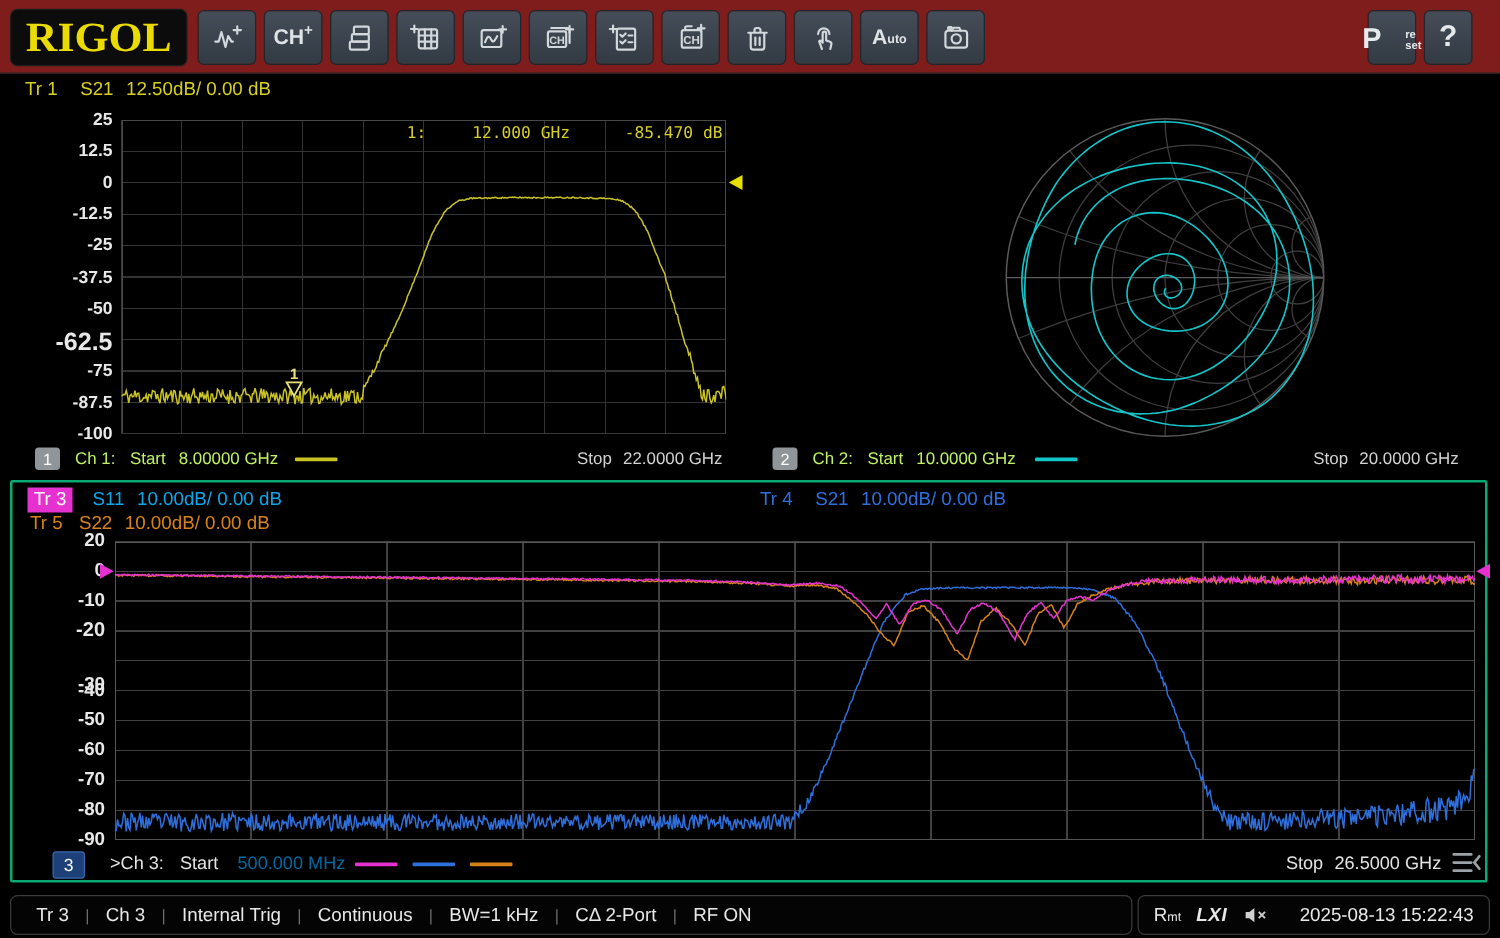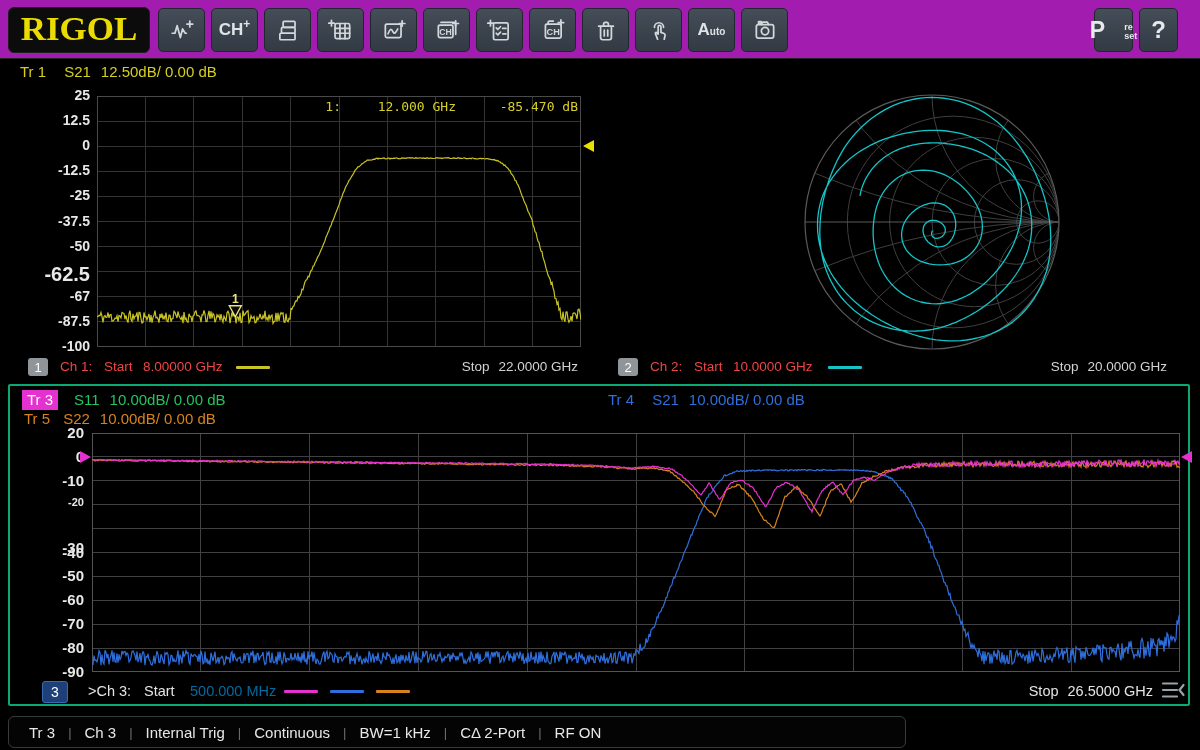--- a/index.html
+++ b/index.html
@@ -1,19 +1,19 @@
 <!DOCTYPE html>
 <html><head>
 <meta charset="utf-8">
 <style>
   html,body{margin:0;padding:0;background:#000;}
   .screen{position:relative;width:1200px;height:750px;background:#000;overflow:hidden;
           font-family:"Liberation Sans",sans-serif;}
   
-  .toolbar{position:absolute;left:0;top:0;width:1200px;height:58px;background:#a21caf;
+  .toolbar{position:absolute;left:0;top:0;width:1200px;height:58px;background:#7f1d1d;
            border-bottom:1px solid #232323;}
   .logo-box{position:absolute;left:8px;top:7px;width:140px;height:44px;background:#0c0c0c;
             border:1px solid #1e1e1e;border-radius:6px;display:flex;align-items:center;justify-content:center;}
   .logo-text{font-family:"Liberation Serif",serif;font-weight:900;font-size:35px;color:#eadc00;
              letter-spacing:0px;transform:scaleY(.95);}
   .tbtn{position:absolute;top:8px;width:45px;height:42px;background:linear-gradient(#454e58,#323b44);
         border:1px solid #20262c;border-radius:5px;display:flex;align-items:center;justify-content:center;
         color:#dfe3e6;cursor:pointer;}
   .tb-main{font-size:17px;font-weight:bold;}
   .tb-sup{font-size:12px;font-weight:bold;margin-top:-12px;}
@@ -39,21 +39,21 @@
   .readout span{display:inline-block;text-align:right;}
   
   .tri{position:absolute;width:0;height:0;}
   .tri-left-y{border-top:6px solid transparent;border-bottom:6px solid transparent;border-right:11px solid #e8e000;}
   .tri-right-m{border-top:6px solid transparent;border-bottom:6px solid transparent;border-left:11px solid #e531d0;}
   .tri-left-m{border-top:6px solid transparent;border-bottom:6px solid transparent;border-right:11px solid #e531d0;}
   
   .badge{position:absolute;display:flex;align-items:center;justify-content:center;color:#fff;border-radius:3px;cursor:pointer;}
   .badge-gray{background:#8f9598;width:20px;height:18px;font-size:13px;}
   .badge-blue{background:#1c4077;border:1px solid #3b69ae;width:24px;height:20px;font-size:14px;}
-  .ftxt{position:absolute;font-size:13.5px;color:#ef4444;white-space:nowrap;}
+  .ftxt{position:absolute;font-size:13.5px;color:#bef264;white-space:nowrap;}
   .swatch{position:absolute;height:3px;width:34px;border-radius:1px;}
   .stop-grp{position:absolute;display:flex;gap:9px;font-size:13.5px;color:#d2d2d2;white-space:nowrap;}
   
   .ch3-panel{position:absolute;left:8px;top:384px;width:1182px;height:322px;background:#000;
              border:2px solid #0aa873;border-radius:2px;box-sizing:border-box;}
   
   .sbar-box{position:absolute;top:716px;height:32px;background:#040404;border:1px solid #3a3a3a;
             border-radius:6px;display:flex;align-items:center;color:#e8e8e8;font-size:15px;box-sizing:border-box;}
   .sep{color:#6e6e6e;margin:0 13px;font-size:13px;}
   .rmt-main{font-size:15px;}
@@ -187,21 +187,21 @@
   </div>
   <div id="yticks1">
       <div class="ytick" style="left: 22px; top: 87px; width: 68px; font-size: 14px;">25</div>
       <div class="ytick" style="left: 22px; top: 112.1px; width: 68px; font-size: 14px;">12.5</div>
       <div class="ytick" style="left: 22px; top: 137.2px; width: 68px; font-size: 14px;">0</div>
       <div class="ytick" style="left: 22px; top: 162.3px; width: 68px; font-size: 14px;">-12.5</div>
       <div class="ytick" style="left: 22px; top: 187.4px; width: 68px; font-size: 14px;">-25</div>
       <div class="ytick" style="left: 22px; top: 212.5px; width: 68px; font-size: 14px;">-37.5</div>
       <div class="ytick" style="left: 22px; top: 237.6px; width: 68px; font-size: 14px;">-50</div>
       <div class="ytick" style="left: 22px; top: 262.7px; width: 68px; font-size: 20px;">-62.5</div>
-      <div class="ytick" style="left: 22px; top: 287.8px; width: 68px; font-size: 14px;">-67</div>
+      <div class="ytick" style="left: 22px; top: 287.8px; width: 68px; font-size: 14px;">-75</div>
       <div class="ytick" style="left: 22px; top: 312.9px; width: 68px; font-size: 14px;">-87.5</div>
       <div class="ytick" style="left: 22px; top: 338px; width: 68px; font-size: 14px;">-100</div>
     </div>
   <svg id="plot1" class="plot-svg" style="left:97px;top:96px;" width="484" height="251">
       <g shape-rendering="crispEdges">
         <line x1="48.4" y1="0" x2="48.4" y2="251" stroke="#333333" stroke-width="1"></line>
         <line x1="96.8" y1="0" x2="96.8" y2="251" stroke="#333333" stroke-width="1"></line>
         <line x1="145.2" y1="0" x2="145.2" y2="251" stroke="#333333" stroke-width="1"></line>
         <line x1="193.6" y1="0" x2="193.6" y2="251" stroke="#333333" stroke-width="1"></line>
         <line x1="242.0" y1="0" x2="242.0" y2="251" stroke="#333333" stroke-width="1"></line>
@@ -276,34 +276,34 @@
   <span class="ftxt" style="left:694px;top:359px;">Start</span>
   <span class="ftxt" style="left:733px;top:359px;">10.0000 GHz</span>
   <div class="swatch" style="left:828px;top:366px;background:#13c5c9;"></div>
   <div class="stop-grp" style="right:33px;top:359px;">
     <span>Stop</span>
     <span>20.0000 GHz</span>
   </div>
 
   <div class="ch3-panel"></div>
   <div class="tr3-chip">Tr 3</div>
-  <div class="hdr" style="left:74px;top:391px;color:#22c55e;">
+  <div class="hdr" style="left:74px;top:391px;color:#0ea5e9;">
     <span>S11</span><span class="m2">10.00dB/ 0.00 dB</span>
   </div>
   <div class="hdr" style="left:24px;top:410px;color:#d8821c;">
     <span>Tr 5</span><span class="m1" style="margin-left:13px;">S22</span><span class="m2">10.00dB/ 0.00 dB</span>
   </div>
   <div class="hdr" style="left:608px;top:391px;color:#2e6fdc;">
     <span>Tr 4</span><span class="m1">S21</span><span class="m2">10.00dB/ 0.00 dB</span>
   </div>
   <div id="yticks3">
       <div class="ytick" style="left: 26px; top: 424px; width: 58px; font-size: 15px;">20</div>
       <div class="ytick" style="left: 26px; top: 447.9px; width: 58px; font-size: 15px;">0</div>
       <div class="ytick" style="left: 26px; top: 471.8px; width: 58px; font-size: 15px;">-10</div>
-      <div class="ytick" style="left: 26px; top: 495.7px; width: 58px; font-size: 11px;">-20</div>
+      <div class="ytick" style="left: 26px; top: 495.7px; width: 58px; font-size: 16px;">-20</div>
       <div class="ytick" style="left: 26px; top: 539px; width: 58px; font-size: 15px;">-30</div>
       <div class="ytick" style="left: 26px; top: 543.5px; width: 58px; font-size: 15px;">-40</div>
       <div class="ytick" style="left: 26px; top: 567.4px; width: 58px; font-size: 15px;">-50</div>
       <div class="ytick" style="left: 26px; top: 591.3px; width: 58px; font-size: 15px;">-60</div>
       <div class="ytick" style="left: 26px; top: 615.2px; width: 58px; font-size: 15px;">-70</div>
       <div class="ytick" style="left: 26px; top: 639.1px; width: 58px; font-size: 15px;">-80</div>
       <div class="ytick" style="left: 26px; top: 663px; width: 58px; font-size: 15px;">-90</div>
     </div>
   <svg id="plot3" class="plot-svg" style="left:92px;top:433px;" width="1088" height="239">
       <g shape-rendering="crispEdges">
@@ -362,14 +362,27 @@
         <span class="sep">|</span>
         <span>Continuous</span>
         <span class="sep">|</span>
         <span>BW=1 kHz</span>
         <span class="sep">|</span>
         <span>CΔ 2-Port</span>
         <span class="sep">|</span>
         <span>RF ON</span>
       </span>
   </div>
+  <div class="sbar-box" style="left:910px;width:282px;padding-left:12px;">
+    <span>
+      <span class="rmt-main">R</span><span class="rmt-sub">mt</span>
+    </span>
+    <span class="lxi">LXI</span>
+    <span style="margin-left:12px;display:flex;">
+      <svg width="20" height="18" viewBox="0 0 20 18" fill="none" stroke="#cfcfcf" stroke-width="1.5">
+        <path d="M2.5 6.5v5h3l4 3.2V3.3L5.5 6.5h-3z" fill="#cfcfcf" stroke="none"></path>
+        <path d="M13 6.5l5 5M18 6.5l-5 5"></path>
+      </svg>
+    </span>
+    <span class="time">2025-08-13 15:22:43</span>
+  </div>
 
 </div>
 
 </body></html>

